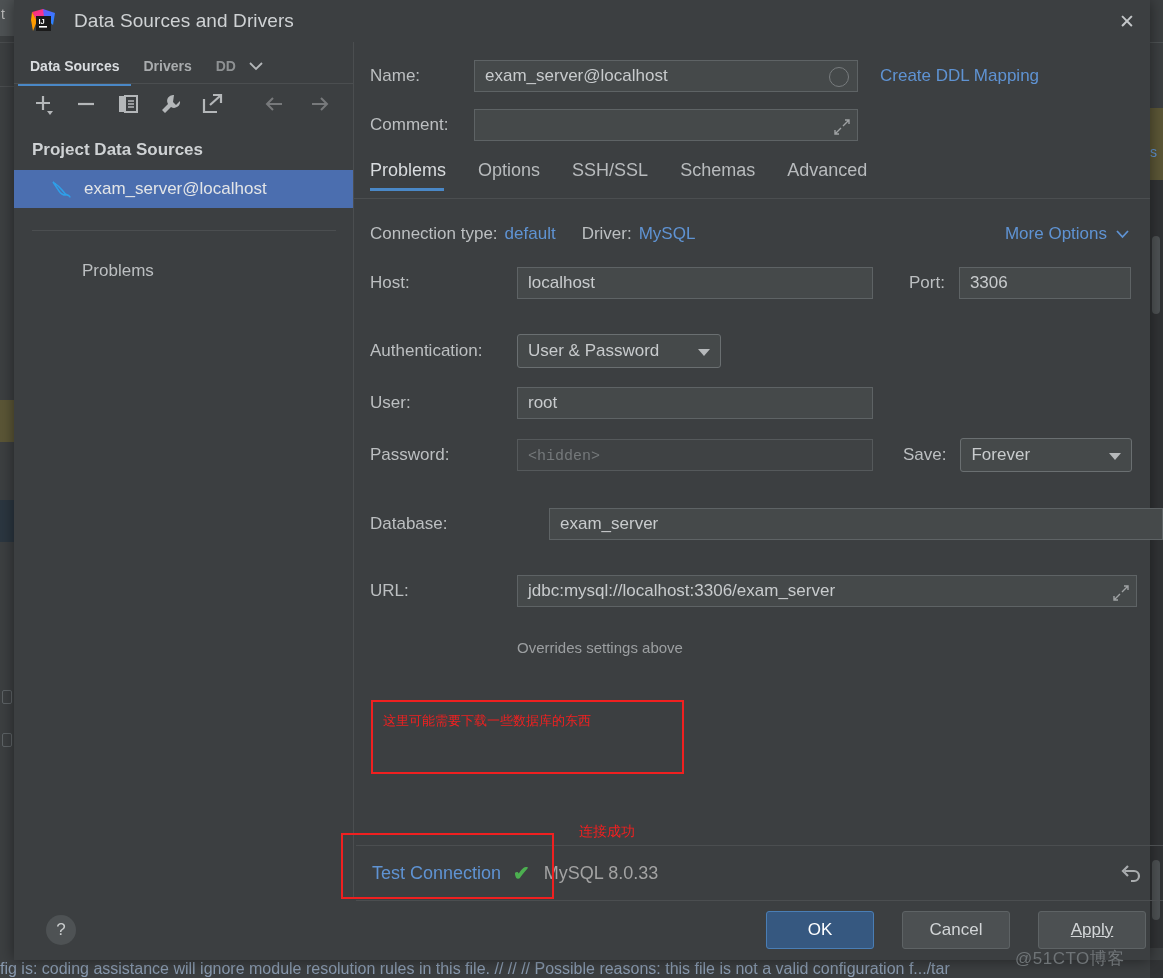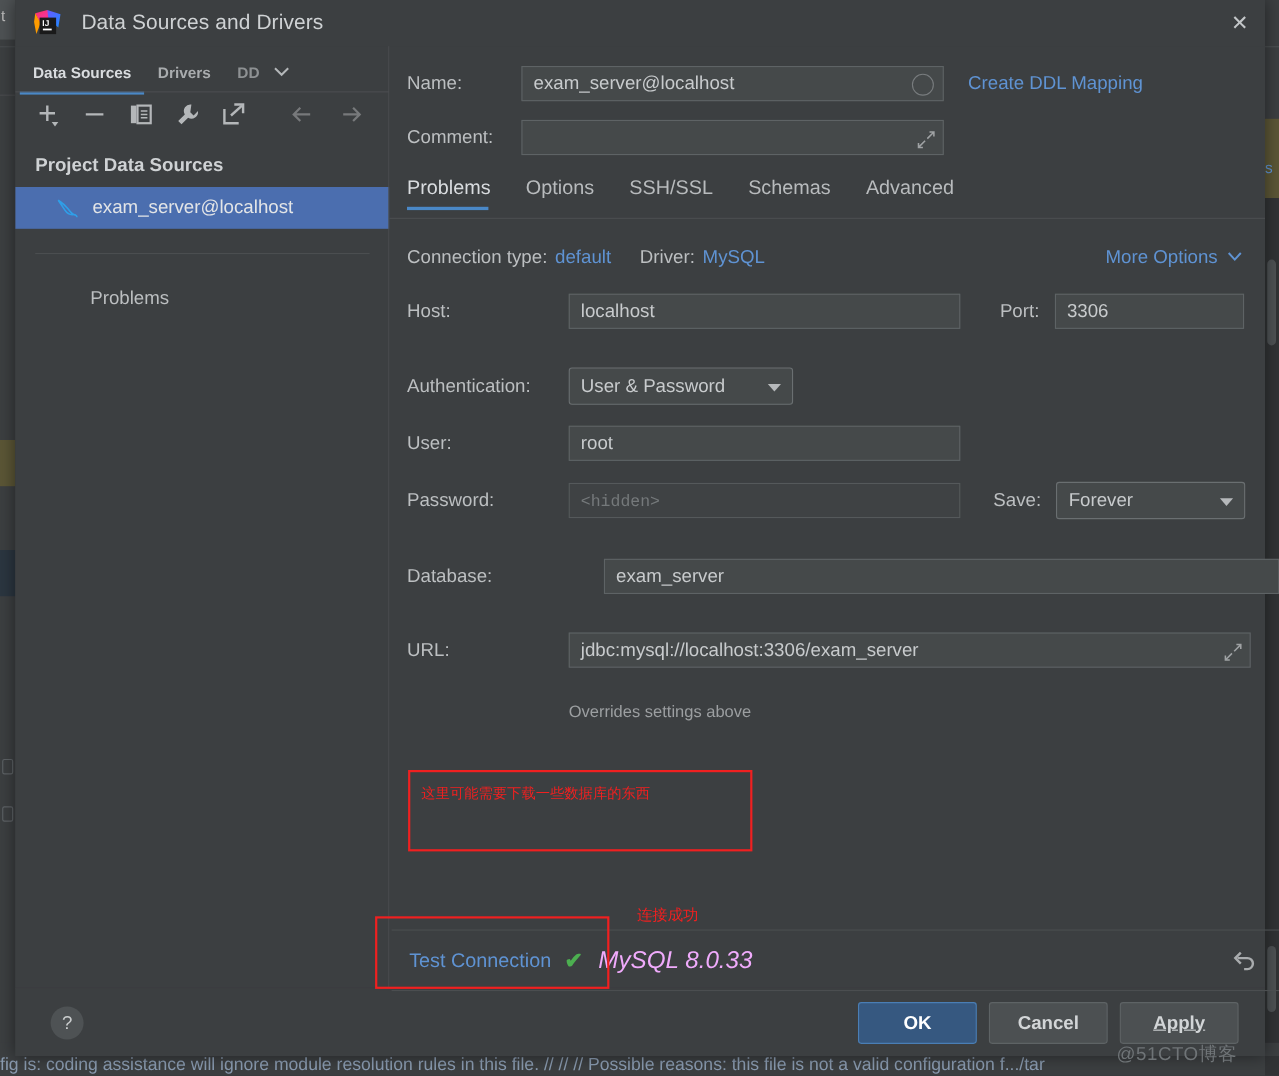--- a/index.html
+++ b/index.html
@@ -193,37 +193,37 @@
     font-family: "DejaVu Sans", sans-serif;
   }
 
   .testbar {
     position: absolute; left: 356px; right: 0; top: 845px; height: 56px;
     border-top: 1px solid #4b4e50; border-bottom: 1px solid #4b4e50;
     display: flex; align-items: center;
   }
   .test-link { color: #5f93d3; font-size: 18px; margin-left: 16px; }
   .check { color: #4caf50; font-size: 20px; margin-left: 12px; font-weight: bold; }
-  .dbver { color: #f0abfc; font-size: 22px; margin-left: 14px; font-style: italic; }
+  .dbver { color: #a3a3a3; font-size: 18px; margin-left: 14px; }
   .revert {
     position: absolute; right: 20px; top: 16px; width: 24px; height: 24px; color: #a9acae;
   }
 
   
   .btnbar {
     height: 62px; flex: 0 0 62px; background: #3c3f41;
     display: flex; align-items: center; position: relative;
     border-top: 1px solid #3c3f41;
   }
   .help-btn {
     margin-left: 32px; width: 30px; height: 30px; border-radius: 50%;
     background: #4e5254; color: #c9cccd; font-size: 17px;
     display: flex; align-items: center; justify-content: center;
   }
-  .btns { margin-left: auto; display: flex; gap: 11px; padding-right: 24px; font-weight: bold; }
+  .btns { margin-left: auto; display: flex; gap: 28px; padding-right: 4px; }
   .btn {
     min-width: 108px; height: 38px; border-radius: 3px;
     display: flex; align-items: center; justify-content: center;
     font-size: 17px; color: #d2d5d7; background: #4c5052; border: 1px solid #5e6365;
   }
   .btn.primary { background: #365880; border-color: #4a7eb5; color: #ffffff; }
   .btn u { text-decoration: underline; }
 </style>
 </head>
 <body>

